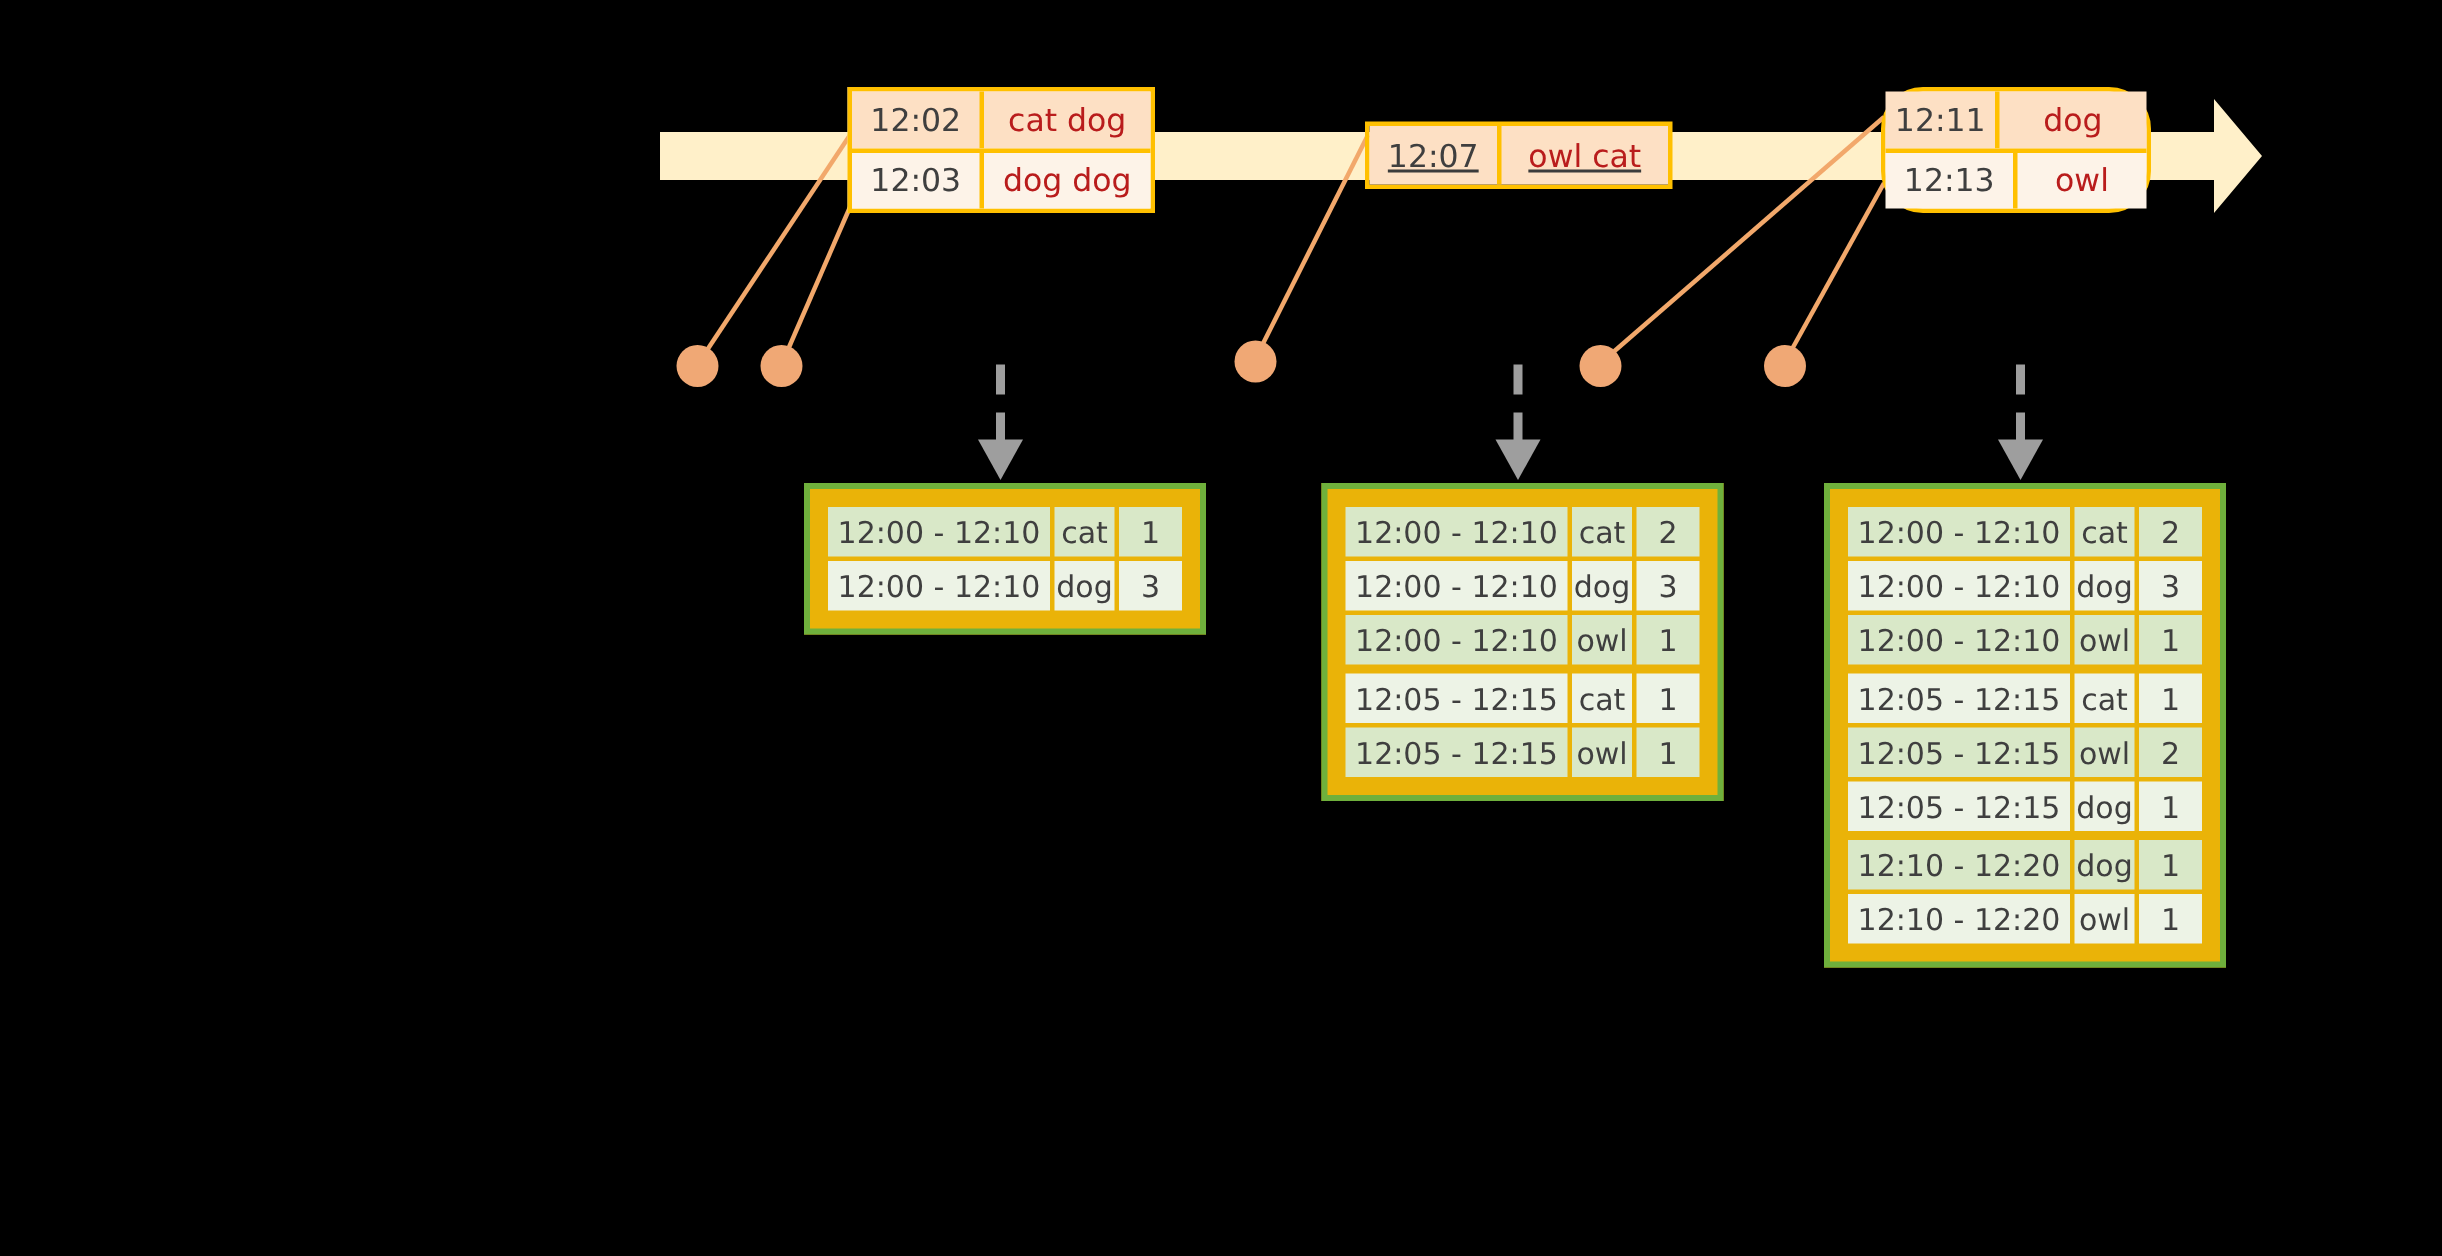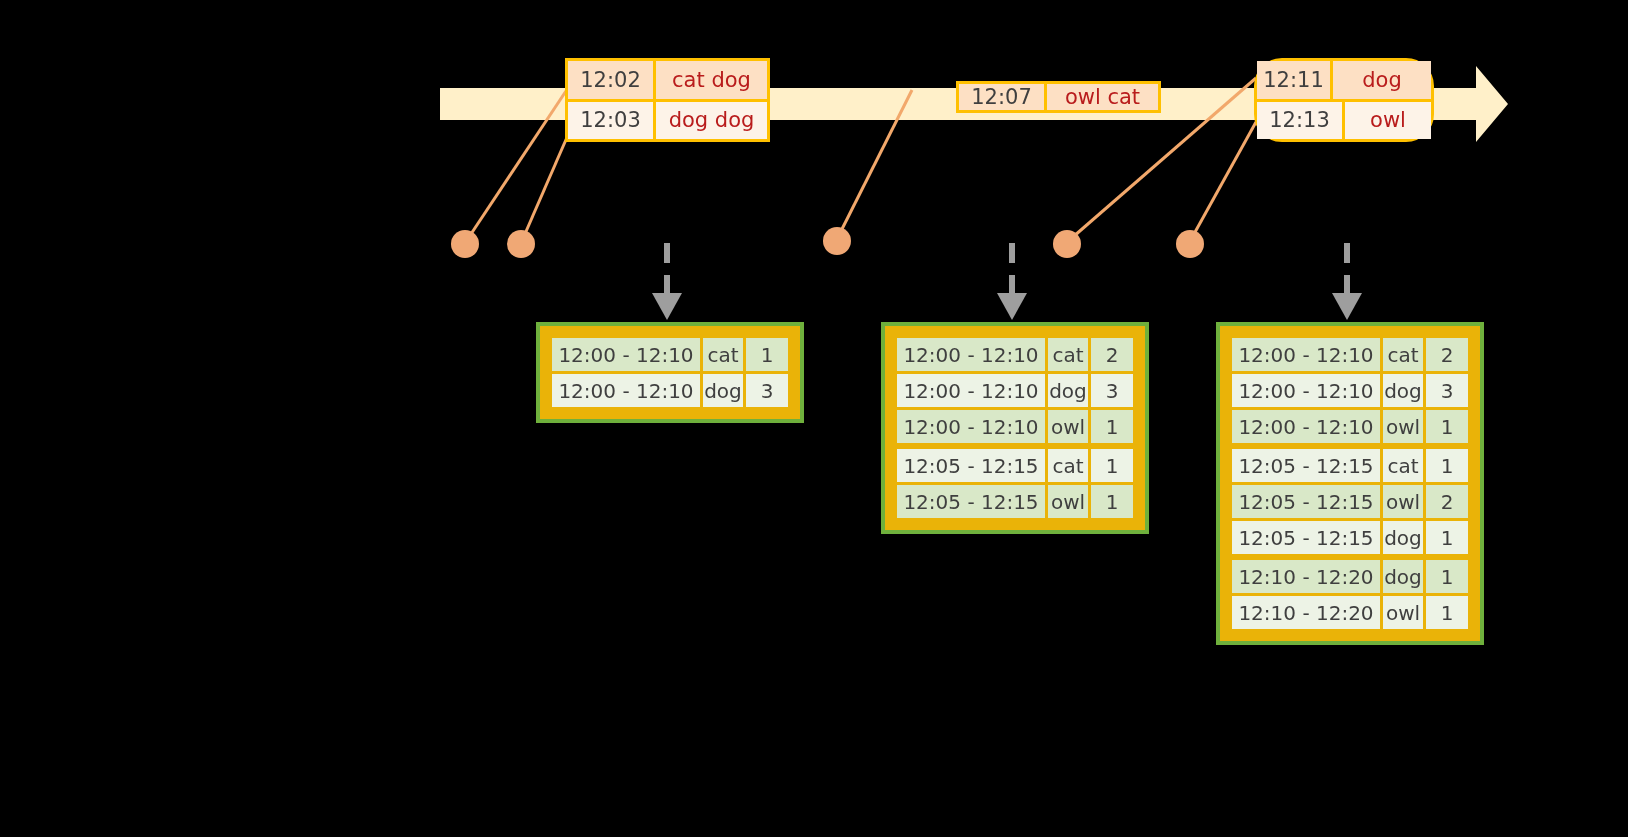--- a/index.html
+++ b/index.html
@@ -104,21 +104,21 @@
     <div class="event-row shade">
       <span class="ev-time" style="width:88px;">12:02</span>
       <span class="ev-payload">cat dog</span>
     </div>
     <div class="event-row plain">
       <span class="ev-time" style="width:88px;">12:03</span>
       <span class="ev-payload">dog dog</span>
     </div>
   </div>
 
-  <div class="event-box" style="left:912px;top:81px;width:205px;height:32px;">
+  <div class="event-box" style="left:866px;top:81px;width:205px;height:45px;text-decoration:underline;">
     <div class="event-row shade">
       <span class="ev-time" style="width:88px;">12:07</span>
       <span class="ev-payload">owl cat</span>
     </div>
   </div>
 
   <div class="event-box" style="left:1210px;top:58px;width:180px;height:84px;border-radius:28px;">
     <div class="event-row shade">
       <span class="ev-time" style="width:76px;">12:11</span>
       <span class="ev-payload">dog</span>

